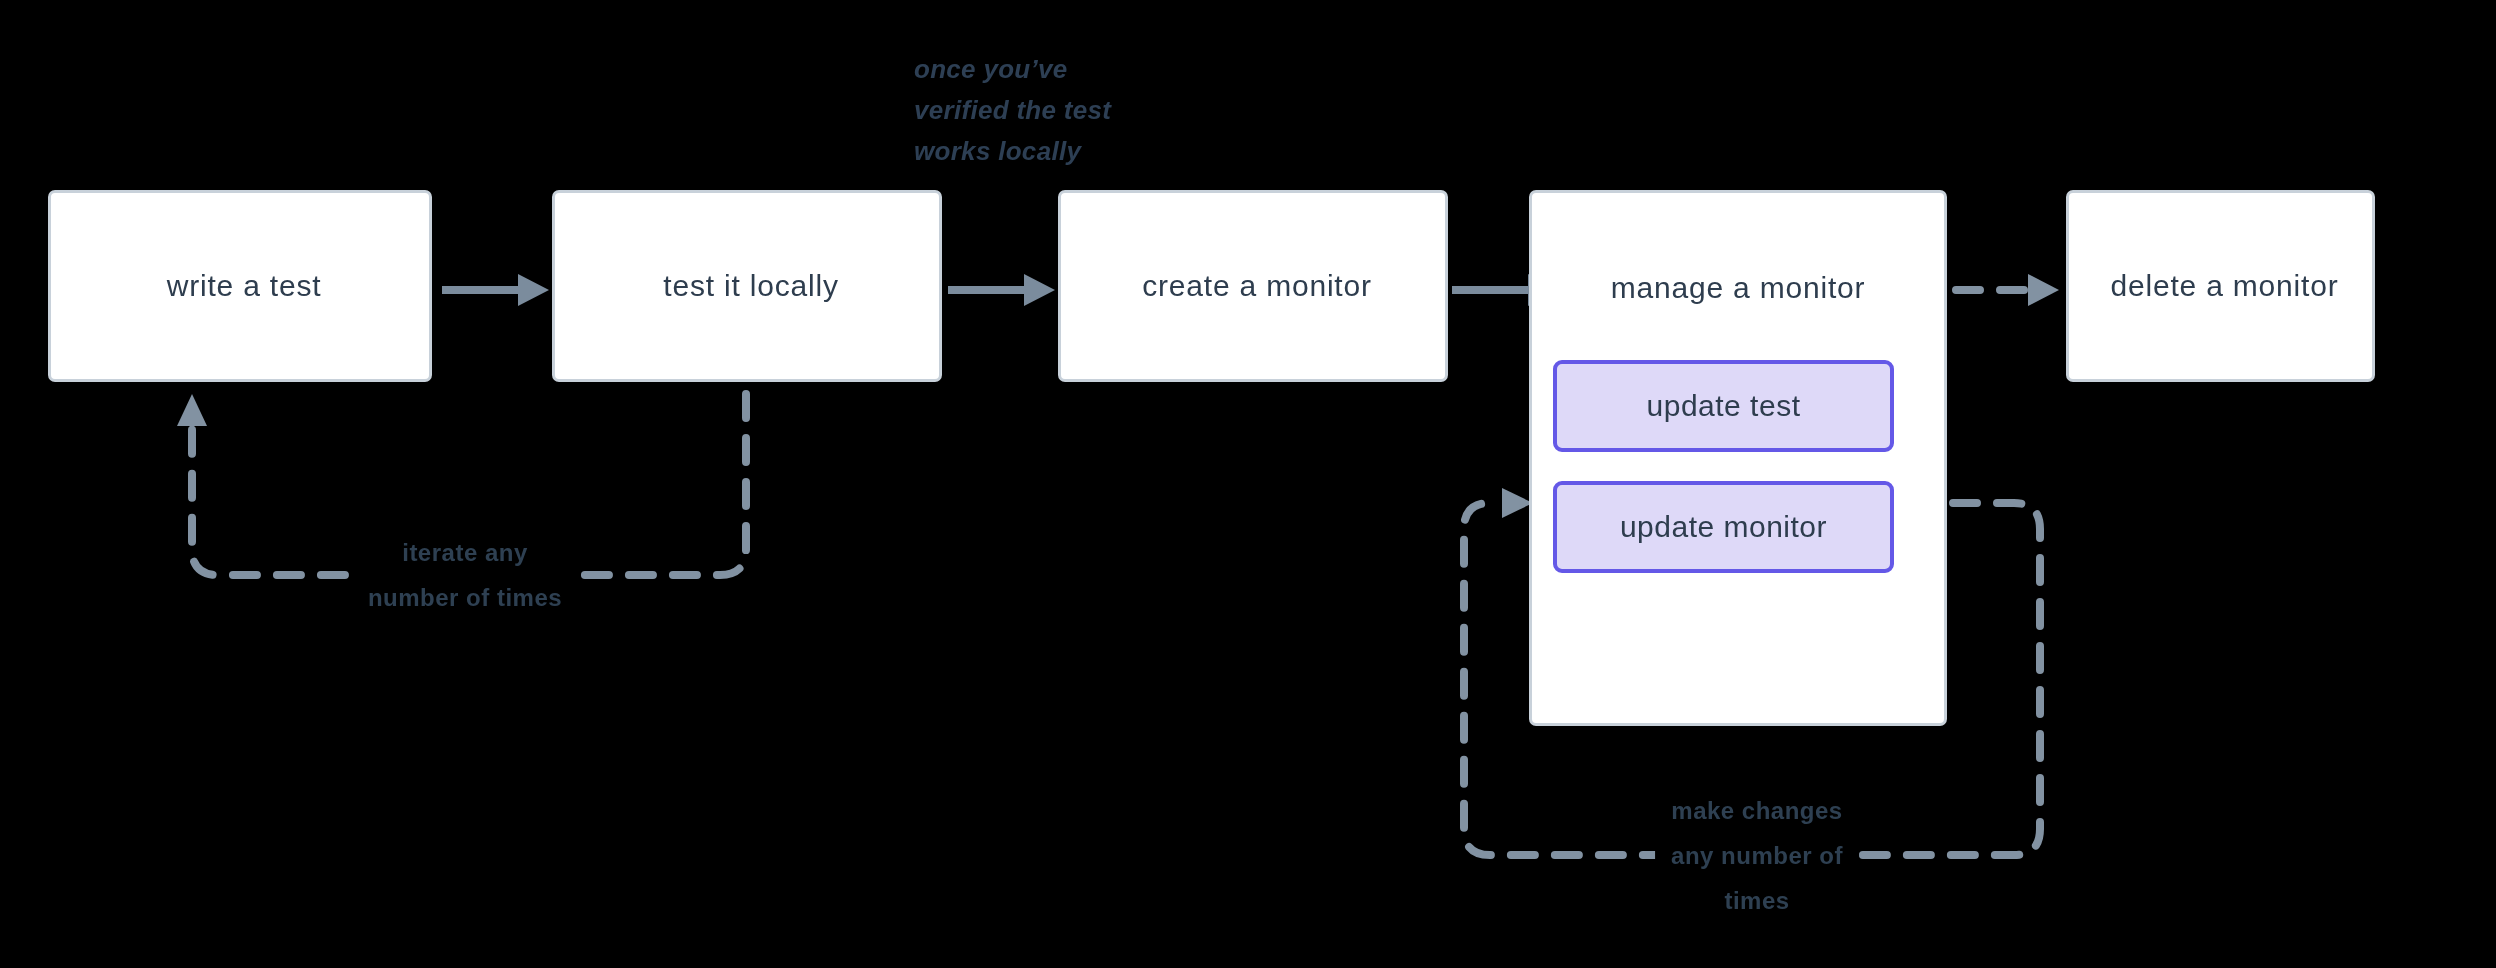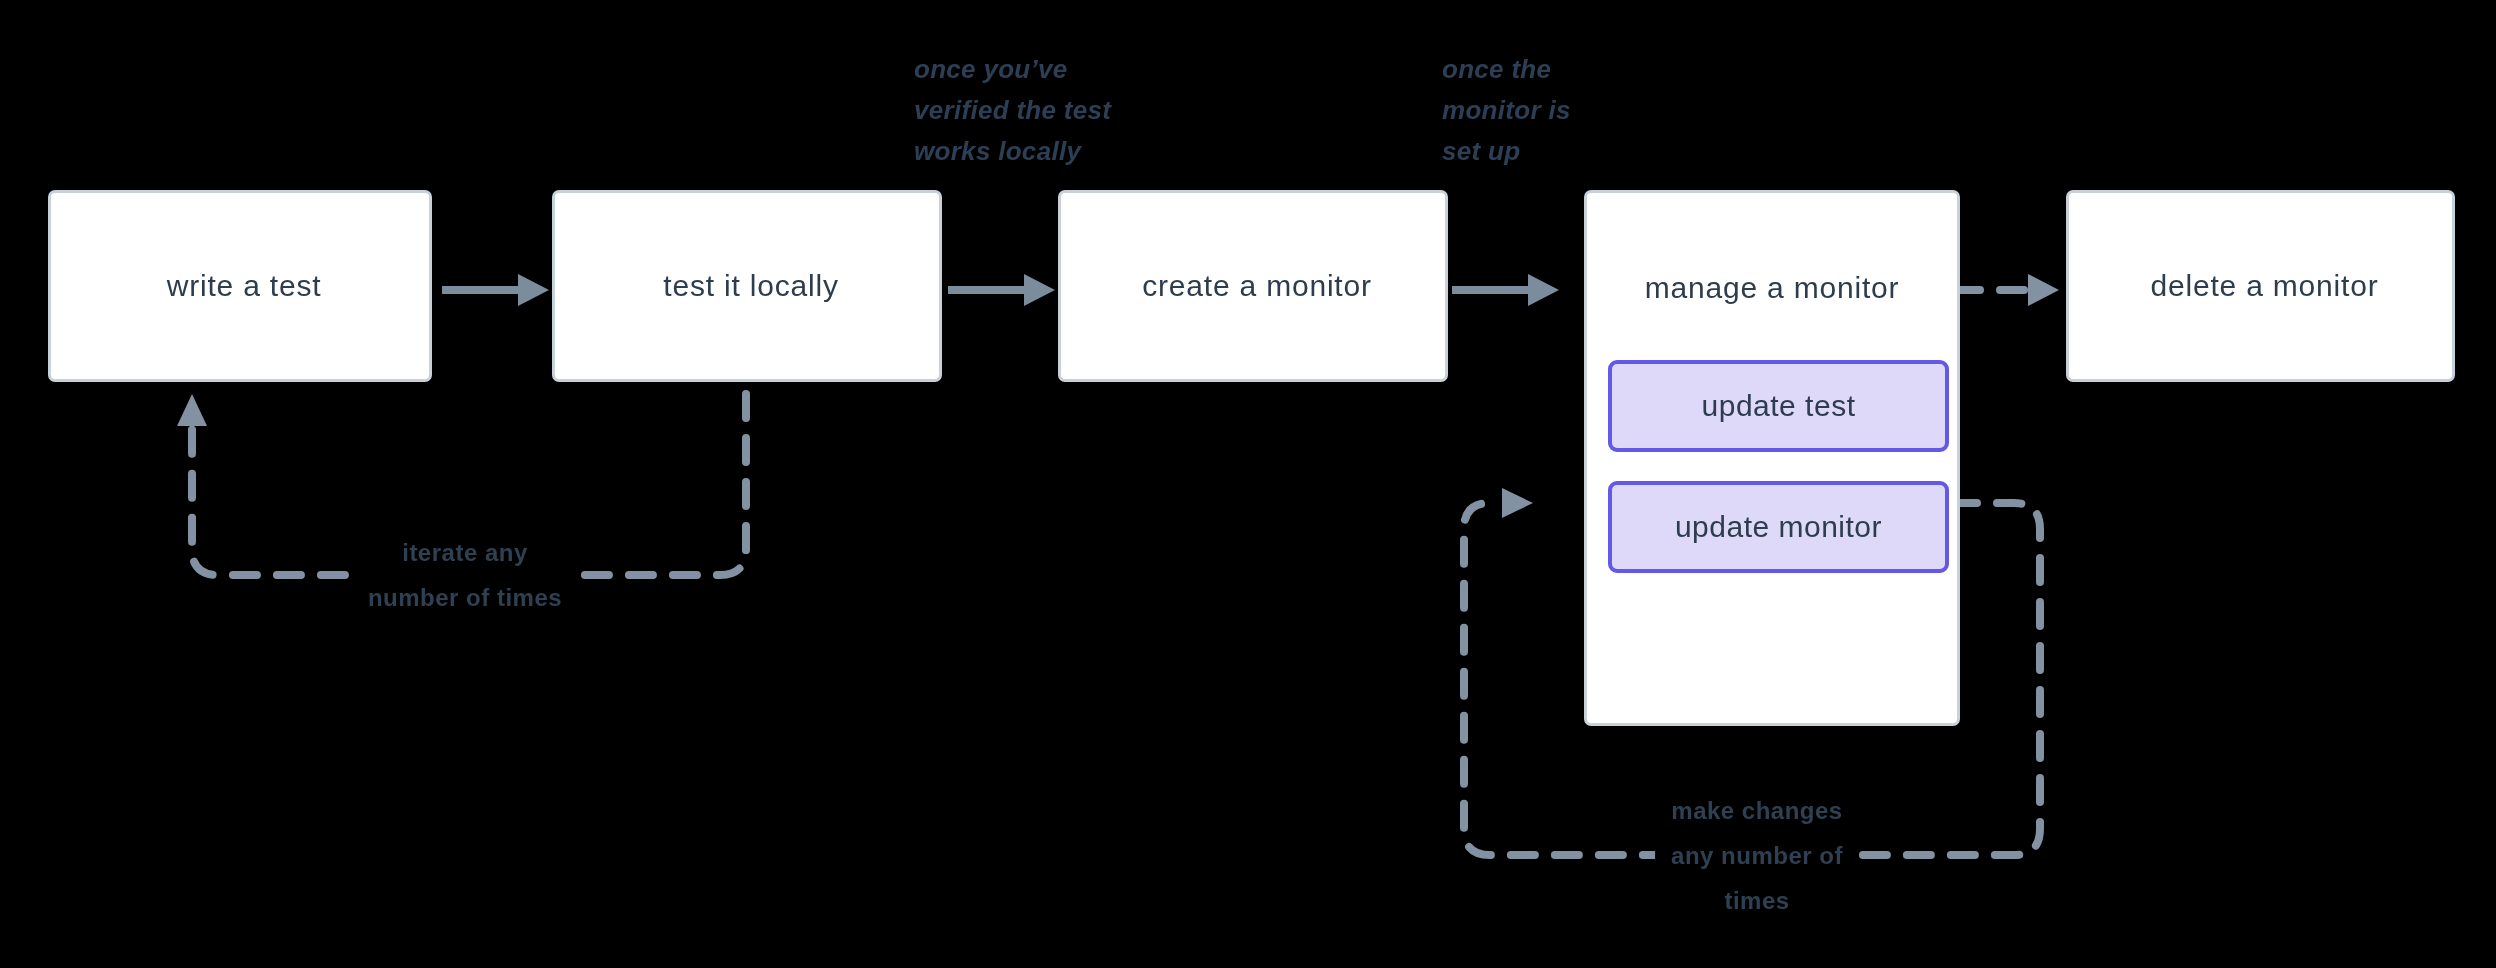--- a/index.html
+++ b/index.html
@@ -127,45 +127,40 @@
   </div>
 
   <div class="node" style="left:552px;width:390px;">
     <span class="node-label">test it locally</span>
   </div>
 
   <div class="node" style="left:1058px;width:390px;">
     <span class="node-label">create a monitor</span>
   </div>
 
-  <div class="node tall" style="left:1584px;width:376px;">
+  <div class="node tall" style="left:1529px;width:418px;">
     <div class="node-title">manage a monitor</div>
     <div class="action a1">
       <span>update test</span>
     </div>
     <div class="action a2">
       <span>update monitor</span>
     </div>
   </div>
 
-  <div class="node" style="left:2066px;width:389px;">
+  <div class="node" style="left:2066px;width:309px;">
     <span class="node-label">delete a monitor</span>
   </div>
 
   <div class="annotation" style="left:914px;">
     <span>once you’ve</span>
     <span>verified the test</span>
     <span>works locally</span>
   </div>
 
-  <div class="annotation" style="left:1442px;">
-    <span>once the</span>
-    <span>monitor is</span>
-    <span>set up</span>
-  </div>
 
   <div class="loop-label iterate">
     <span>iterate any</span>
     <span>number of times</span>
   </div>
 
   <div class="loop-label changes">
     <span>make changes</span>
     <span>any number of</span>
     <span>times</span>

